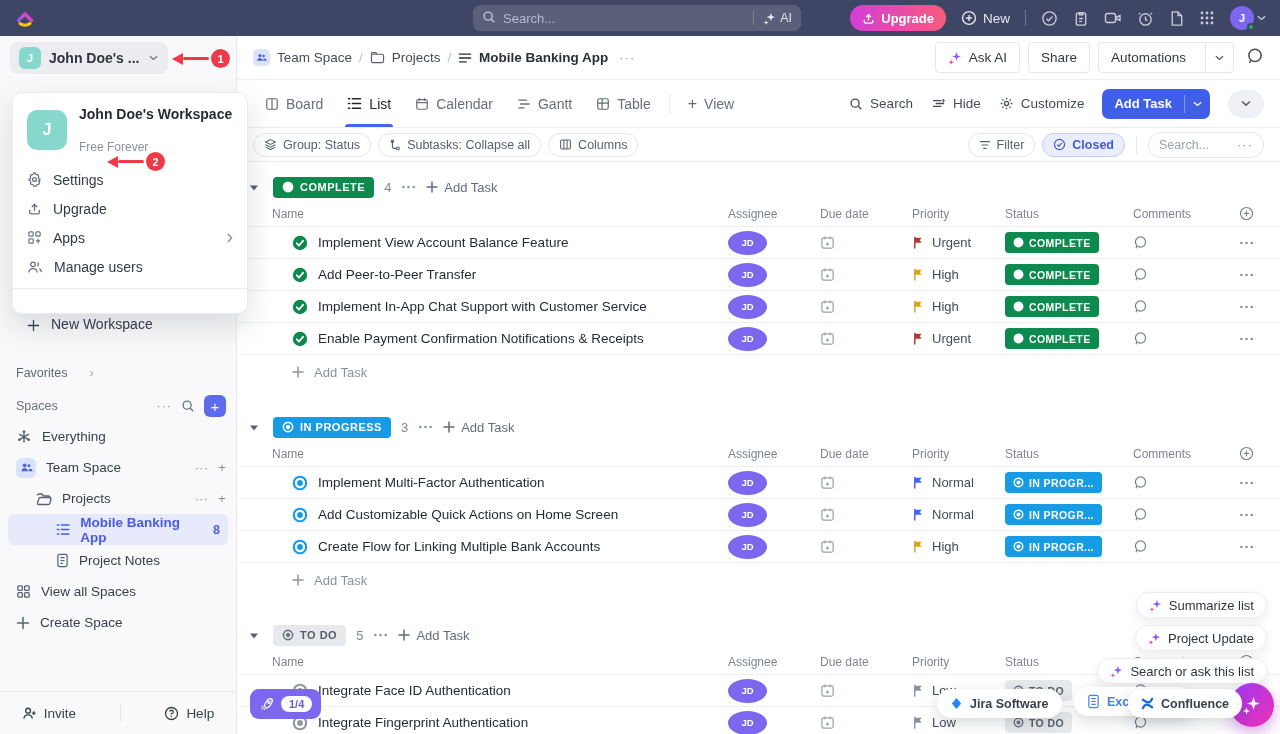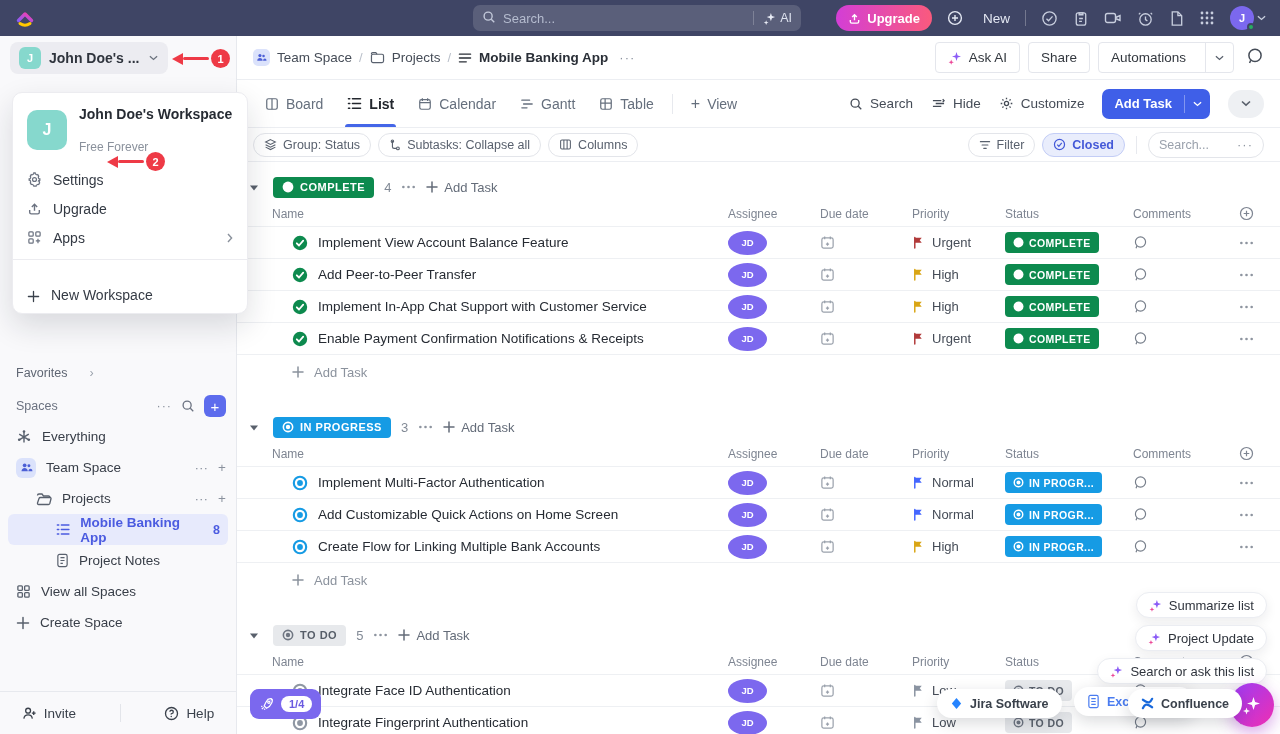--- a/index.html
+++ b/index.html
@@ -9,21 +9,21 @@
 
   
   .topbar{position:relative;height:36px;background:#3f4565;display:flex;align-items:center;padding:0 14px;z-index:30}
   .logo{width:22px;height:22px}
   .nav-search{position:absolute;left:473px;top:5px;width:328px;height:26px;background:rgba(255,255,255,.14);border-radius:7px;display:flex;align-items:center;padding:0 9px;color:#bfc6d8;gap:7px}
   .nav-search input{flex:1;background:transparent;border:none;outline:none;color:#cdd3e2;font:inherit;font-size:13px}
   .nav-search input::placeholder{color:#b5bccf}
   .nav-ai{display:flex;align-items:center;gap:4px;border-left:1px solid rgba(255,255,255,.22);padding-left:9px;color:#dde2ee;font-size:12.5px}
   .nav-right{margin-left:auto;display:flex;align-items:center;gap:15px}
   .upgrade-btn{height:26px;padding:0 12px;border-radius:14px;background:linear-gradient(90deg,#d33ed6,#fa5a7d);color:#fff;font-size:13px;font-weight:bold;display:flex;align-items:center;gap:6px;cursor:pointer}
-  .new-btn{display:flex;align-items:center;gap:20px;color:#e4e8f3;font-size:13.5px;cursor:pointer}
+  .new-btn{display:flex;align-items:center;gap:6px;color:#e4e8f3;font-size:13.5px;cursor:pointer}
   .nav-divider{width:1px;height:16px;background:rgba(255,255,255,.28)}
   .nav-ic{display:flex;align-items:center;cursor:pointer}
   .nav-avatar-wrap{display:flex;align-items:center;gap:3px;cursor:pointer}
   .nav-avatar{position:relative;width:24px;height:24px;border-radius:50%;background:#7b68ee;color:#fff;font-size:11px;font-weight:bold;display:flex;align-items:center;justify-content:center}
   .nav-avatar .dot{position:absolute;right:-1px;bottom:-1px;width:8px;height:8px;border-radius:50%;background:#27ae60;border:2px solid #3f4565}
 
   
   .app-body{display:flex;height:698px}
   .sidebar{position:relative;width:237px;background:#f9f9fb;border-right:1px solid #e7e9ee;flex:none}
   .ws-btn{position:absolute;left:10px;top:6px;width:158px;height:32px;background:#ececf1;border-radius:8px;display:flex;align-items:center;gap:8px;padding:0 9px;cursor:pointer}
@@ -52,21 +52,21 @@
   .crumb.cur{font-weight:bold;color:#2a2f37}
   .crumb-sep{color:#b9bfc9}
   .crumb-actions{margin-left:auto;display:flex;align-items:center;gap:8px}
   .pill-btn{height:31px;border:1px solid #e4e6ec;border-radius:4px;background:#fff;display:flex;align-items:center;gap:7px;padding:0 12px;font-size:13.5px;color:#33383f;cursor:pointer}
   .autom{padding:0}
   .autom .seg{padding:0 12px;display:flex;align-items:center;height:100%}
   .autom .seg2{border-left:1px solid #e4e6ec;padding:0 9px}
 
   .tabs-row{height:48px;display:flex;align-items:center;padding:0 16px;border-bottom:1px solid #eceef2}
   .vtab{position:relative;height:100%;display:flex;align-items:center;gap:7px;padding:0 12px;color:#656f7d;font-size:14px;cursor:pointer}
-  .vtab.active{color:#23272e;font-weight:bold}
+  .vtab.active{color:#23272e;font-weight:normal}
   .vtab.active::after{content:"";position:absolute;left:10px;right:10px;bottom:0;height:3px;border-radius:3px 3px 0 0;background:#4466e8}
   .tab-div{width:1px;height:20px;background:#e7e9ee;margin:0 6px}
   .tabs-right{margin-left:auto;display:flex;align-items:center;gap:18px;color:#454c57;font-size:13.5px}
   .tr-item{display:flex;align-items:center;gap:7px;cursor:pointer}
   .addtask-btn{height:30px;border-radius:7px;background:#3f5fe8;color:#fff;font-size:13px;font-weight:bold;display:flex;align-items:center;cursor:pointer}
   .addtask-btn .lbl{padding:0 12px}
   .addtask-btn .caret{border-left:1px solid rgba(255,255,255,.35);padding:0 8px;display:flex;align-items:center;height:60%}
   .collapse-btn{width:36px;height:28px;border-radius:14px;background:#eef0f3;display:flex;align-items:center;justify-content:center;color:#59606c;cursor:pointer}
 
   .filter-row{height:34px;display:flex;align-items:center;gap:7px;padding:0 16px;border-bottom:1px solid #eceef2}
@@ -1193,20 +1193,28 @@
           <rect x="2" y="2" width="4.6" height="4.6" rx="1"></rect>
           <rect x="9.4" y="2" width="4.6" height="4.6" rx="1"></rect>
           <rect x="2" y="9.4" width="4.6" height="4.6" rx="1"></rect>
           <path d="M11.7 9.4v4.6M9.4 11.7h4.6"></path>
         </svg>
       <span>Apps</span>
       <svg class="chevr" width="6" height="10" viewBox="0 0 6 10">
           <path d="M1 1l3.6 4L1 9" fill="none" stroke="#8a919c" stroke-width="1.4"></path>
         </svg>
     </div>
+    <div class="wm-item">
+      <svg width="16" height="14" viewBox="0 0 16 14" fill="none" stroke="#6b7280" stroke-width="1.3">
+          <circle cx="6" cy="4.4" r="2.3"></circle>
+          <path d="M1.8 12.5c.3-2.4 1.9-3.8 4.2-3.8s3.9 1.4 4.2 3.8"></path>
+          <path d="M10.5 2.6a2.3 2.3 0 0 1 0 3.6M12.3 8.9c1.2.5 1.9 1.7 2.1 3.2"></path>
+        </svg>
+      <span>Manage users</span>
+    </div>
     <div class="wm-divider"></div>
     <div class="wm-new">
       <svg width="13" height="13" viewBox="0 0 14 14">
           <path d="M7 1.5v11M1.5 7h11" stroke="#3a414b" stroke-width="1.4" stroke-linecap="round"></path>
         </svg>
       <span>New Workspace</span>
     </div>
   </div>
 
   <div class="annot" style="left:172px;top:49px">

